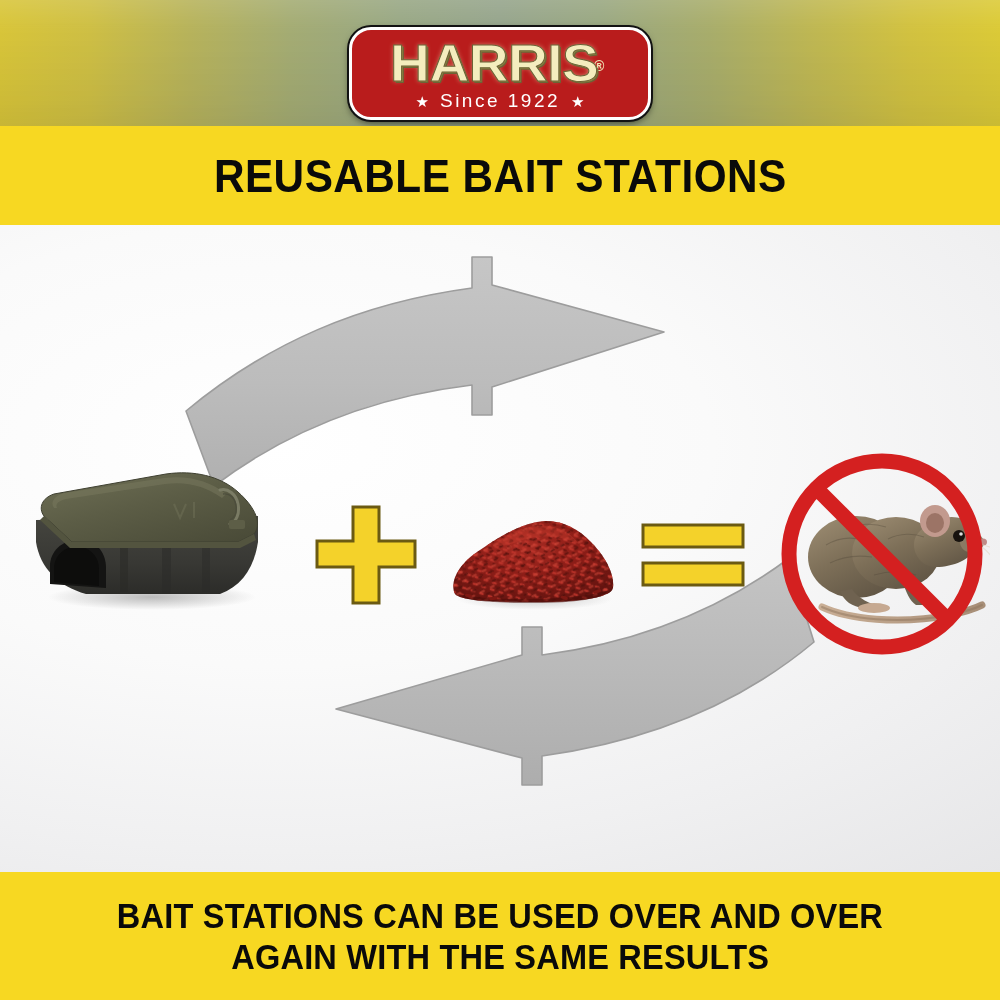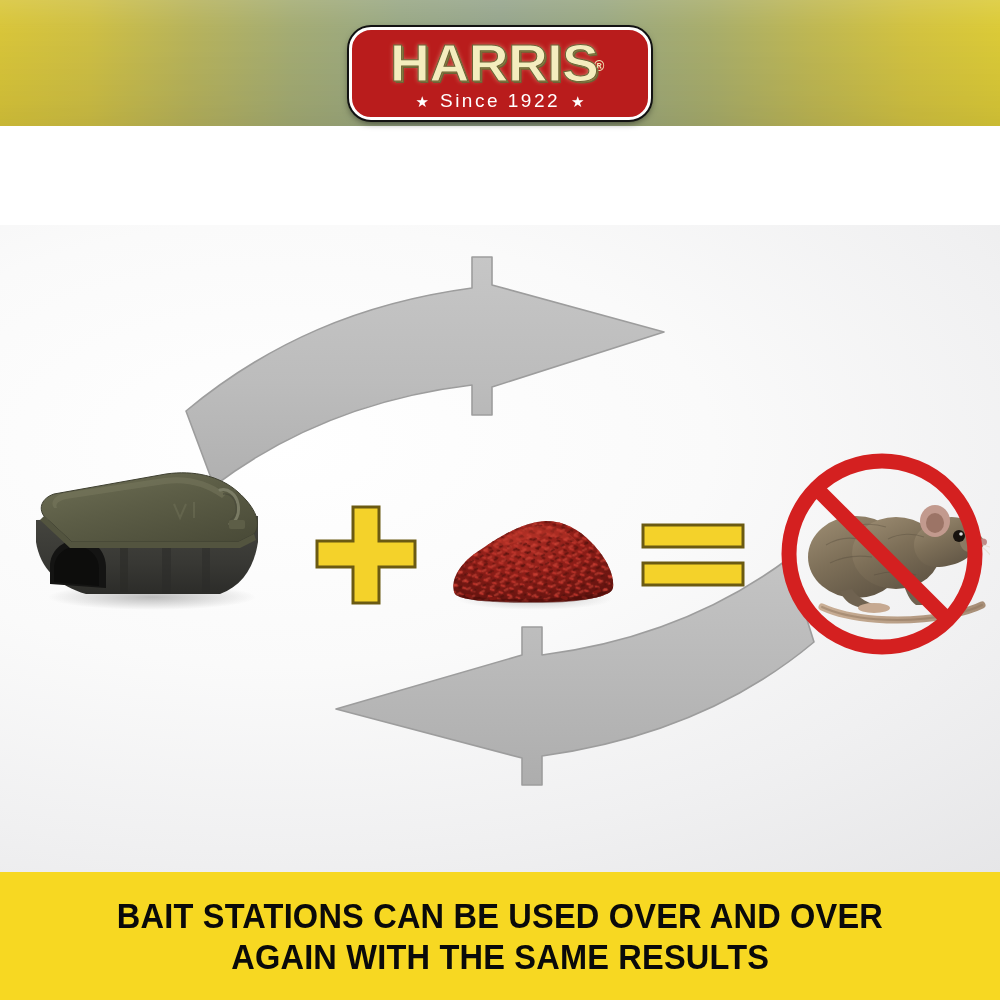--- a/index.html
+++ b/index.html
@@ -151,20 +151,23 @@
       <span class="logo-wordmark">HARRIS</span>
       <span class="logo-reg">®</span>
     </div>
     <div class="logo-tagline-row">
       <span class="logo-star">★</span>
       <span class="logo-tagline">Since 1922</span>
       <span class="logo-star">★</span>
     </div>
   </div>
 
+  <div class="headline-band">
+    <span class="headline-text">REUSABLE BAIT STATIONS</span>
+  </div>
 
   <div class="stage">
 
     <svg class="arrow-svg" viewBox="0 0 1000 647">
       <defs>
         <linearGradient id="arrGradTop" x1="0" y1="0" x2="0" y2="1">
           <stop offset="0%" stop-color="#c6c6c6"></stop>
           <stop offset="55%" stop-color="#bcbcbc"></stop>
           <stop offset="100%" stop-color="#b0b0b0"></stop>
         </linearGradient>

